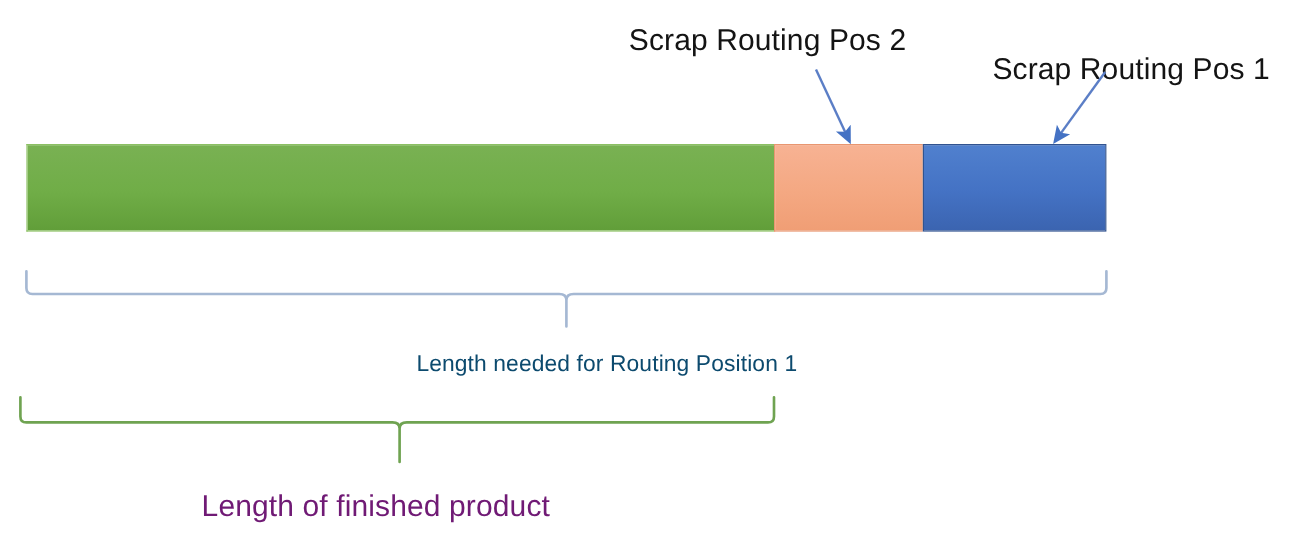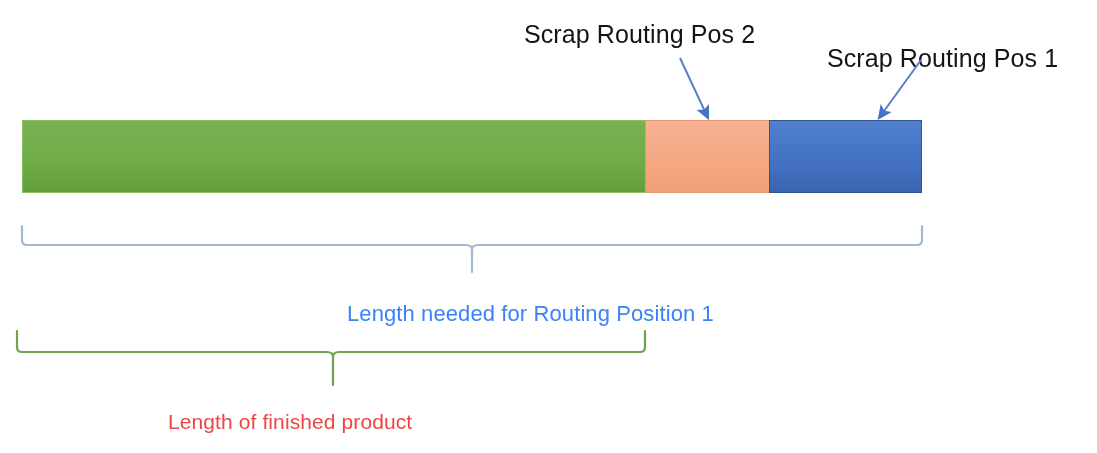--- a/index.html
+++ b/index.html
@@ -70,32 +70,32 @@
     pointer-events: none;
   }
 
   
   .brace-caption {
     position: absolute;
     white-space: nowrap;
   }
   #caption-routing-1 {
     left: 347px;
-    top: 298px;
-    font-size: 22px;
+    top: 288px;
+    font-size: 19px;
     line-height: 32px;
-    color: #3b82f6;
+    color: #0c4a6e;
     letter-spacing: 0.1px;
   }
   #caption-finished {
     left: 168px;
     top: 406px;
-    font-size: 21px;
+    font-size: 25px;
     line-height: 32px;
-    color: #ef4444;
+    color: #701a75;
     letter-spacing: 0.1px;
   }
 </style>
 </head>
 <body>
 
 <div id="canvas">
 
   <div class="bar-group">
     <div class="segment seg-green"></div>

